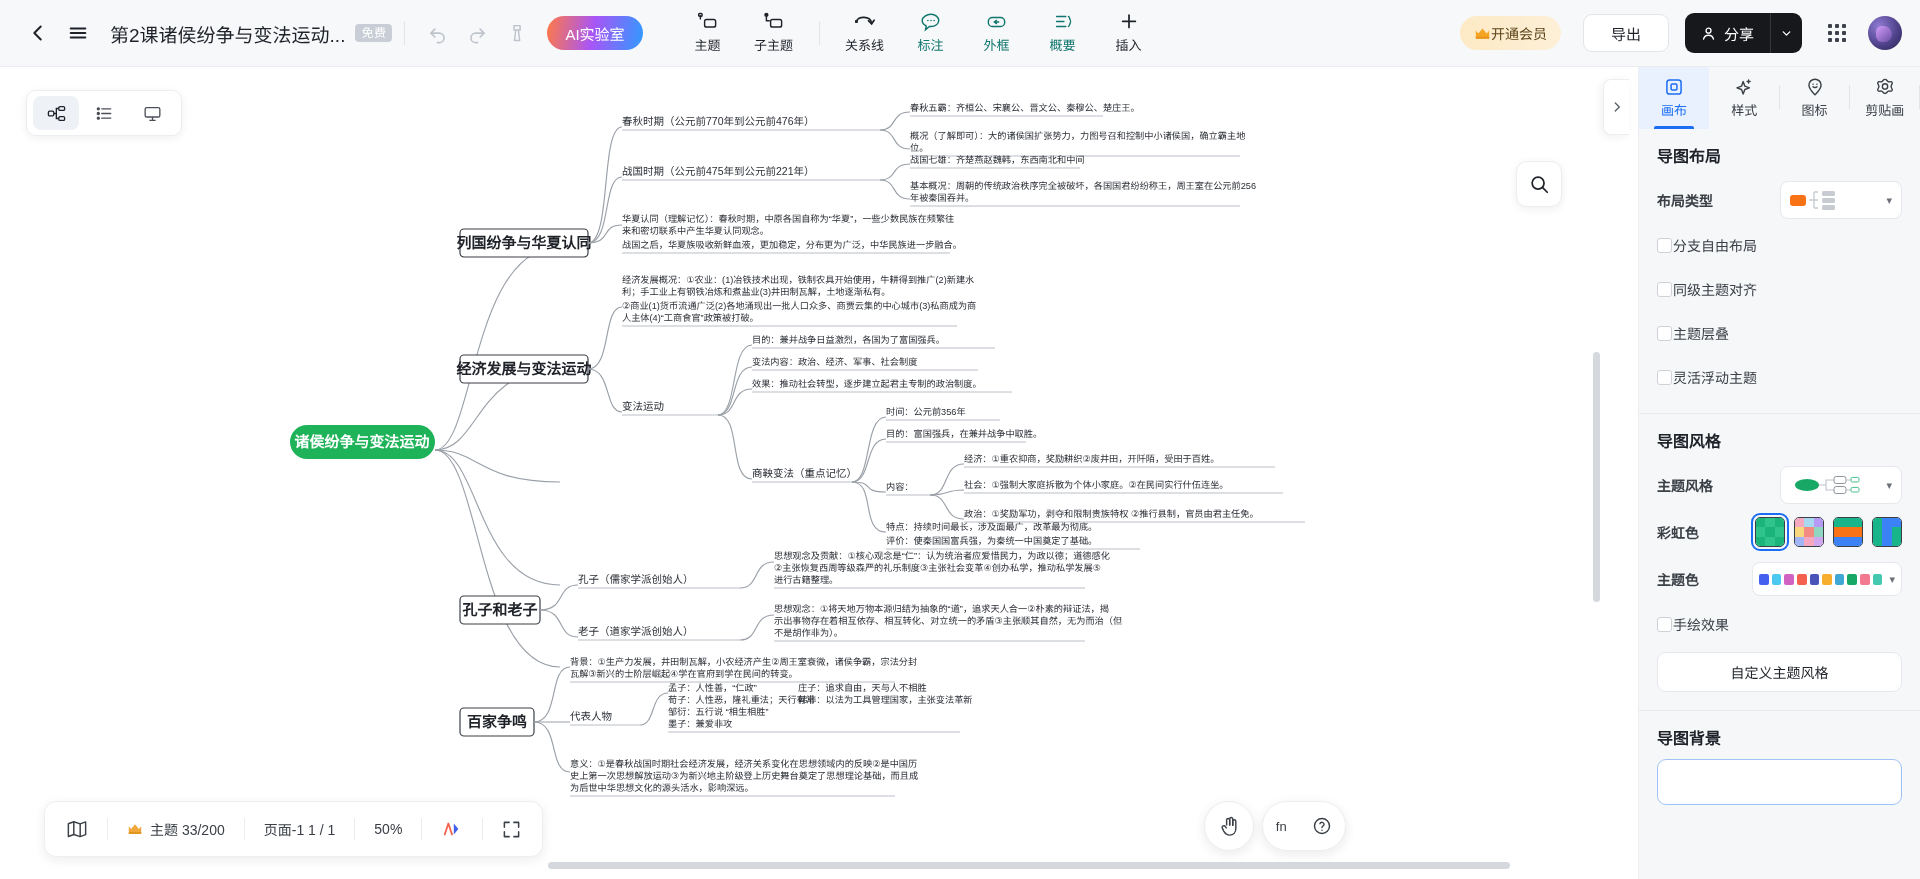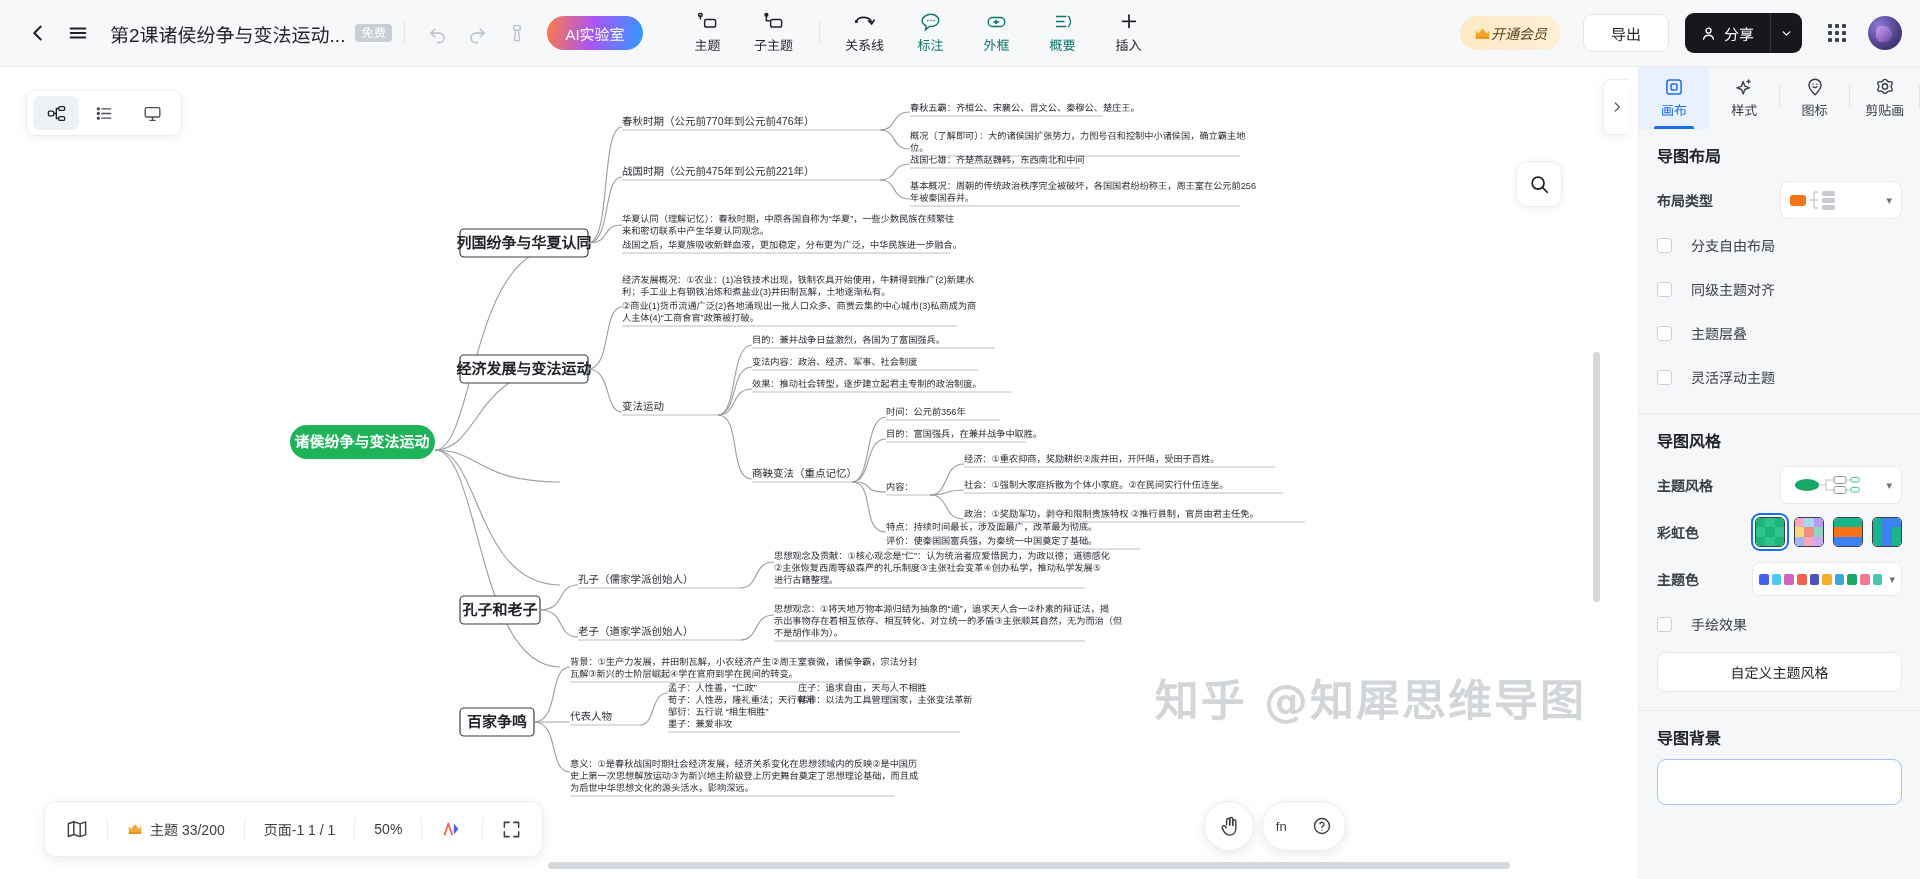--- a/index.html
+++ b/index.html
@@ -46,21 +46,20 @@
     cursor: pointer; color: #1f2329; padding: 4px 0; border-radius: 6px;
   }
   .tool .tl { font-size: 13px; white-space: nowrap; }
   .tool.disabled { color: #0f766e; cursor: default; }
   .tool svg { display: block; }
   .spacer { flex: 1 1 auto; }
   .vip-btn {
     height: 34px; padding: 0 14px; border-radius: 17px; display:flex; align-items:center; 
     background: linear-gradient(90deg,#fde9c4,#fdf0d8); color:#5c4318; font-size:14px; cursor:pointer;
     white-space: nowrap;
-    font-style: italic;
   }
   .export-btn {
     margin-left: 22px; height: 38px; min-width: 86px; padding: 0 20px; border-radius: 9px;
     background:#fff; border:1px solid #e3e5e9; display:flex; align-items:center; justify-content:center;
     font-size:15px; cursor:pointer; color:#1f2329;
   }
   .share-group {
     margin-left: 16px; height: 40px; display:flex; align-items:stretch;
     background:#17181c; border-radius:9px; color:#fff; cursor:pointer; overflow:hidden;
   }
@@ -191,21 +190,21 @@
   .row { display:flex; align-items:center; justify-content:space-between; min-height: 46px; }
   .row-lbl { font-size: 14px; color:#3b4047;font-weight:bold; }
   .select-box {
     min-width: 112px; height: 38px; background:#fff; border:1px solid #e6e8ec; border-radius:8px;
     display:flex; align-items:center; justify-content: space-between; padding: 0 9px; gap:6px; cursor:pointer;
   }
   .btn-plain {
     min-width: 112px; height: 38px; background:#fff; border:1px solid #e6e8ec; border-radius:8px;
     display:flex; align-items:center; justify-content:center; font-size:14px; cursor:pointer; color:#1f2329;
   }
-  .chk-row { display:flex; align-items:center; gap:19px; min-height:44px; cursor:pointer; }
+  .chk-row { display:flex; align-items:center; gap:1px; min-height:44px; cursor:pointer; }
   .chk {
     width:15px; height:15px; border:1px solid #ced2d8; border-radius:3px; background:#fff; flex:none;
   }
   .chk-lbl { font-size: 14px; color:#3b4047; }
   .divider { height:1px; background:#e8eaee; margin: 8px 0 0 0; }
 
   .rainbow-row { display:flex; align-items:center; justify-content:space-between; min-height:48px; }
   .sw-group { display:flex; gap:9px; }
   .sw {
     width: 30px; height: 30px; border-radius: 5px; border:1px solid #3a3f46; cursor:pointer;
@@ -584,21 +583,20 @@
       </g>
 
       <g>
         <text class="leaf" x="570" y="700">意义：①是春秋战国时期社会经济发展，经济关系变化在思想领域内的反映②是中国历</text>
         <text class="leaf" x="570" y="712">史上第一次思想解放运动③为新兴地主阶级登上历史舞台奠定了思想理论基础，而且成</text>
         <text class="leaf" x="570" y="724">为后世中华思想文化的源头活水，影响深远。</text>
         <line class="uline" x1="570" y1="729" x2="895" y2="729"></line>
       </g>
     </svg>
 
-    <div class="watermark">知乎 @知犀思维导图</div>
 
     <div class="bottombar">
       <div class="bb-item">
         <svg width="22" height="20" viewBox="0 0 24 22" fill="none" stroke="#3b4047" stroke-width="1.6" stroke-linejoin="round">
             <path d="M2.5 5.2 8.5 3l7 2.4 6-2.2v14l-6 2.2-7-2.4-6 2.2z"></path>
             <path d="M8.5 3v14.2M15.5 5.4v14.2"></path>
           </svg>
       </div>
       <div class="bb-sep"></div>
       <div class="bb-item">

